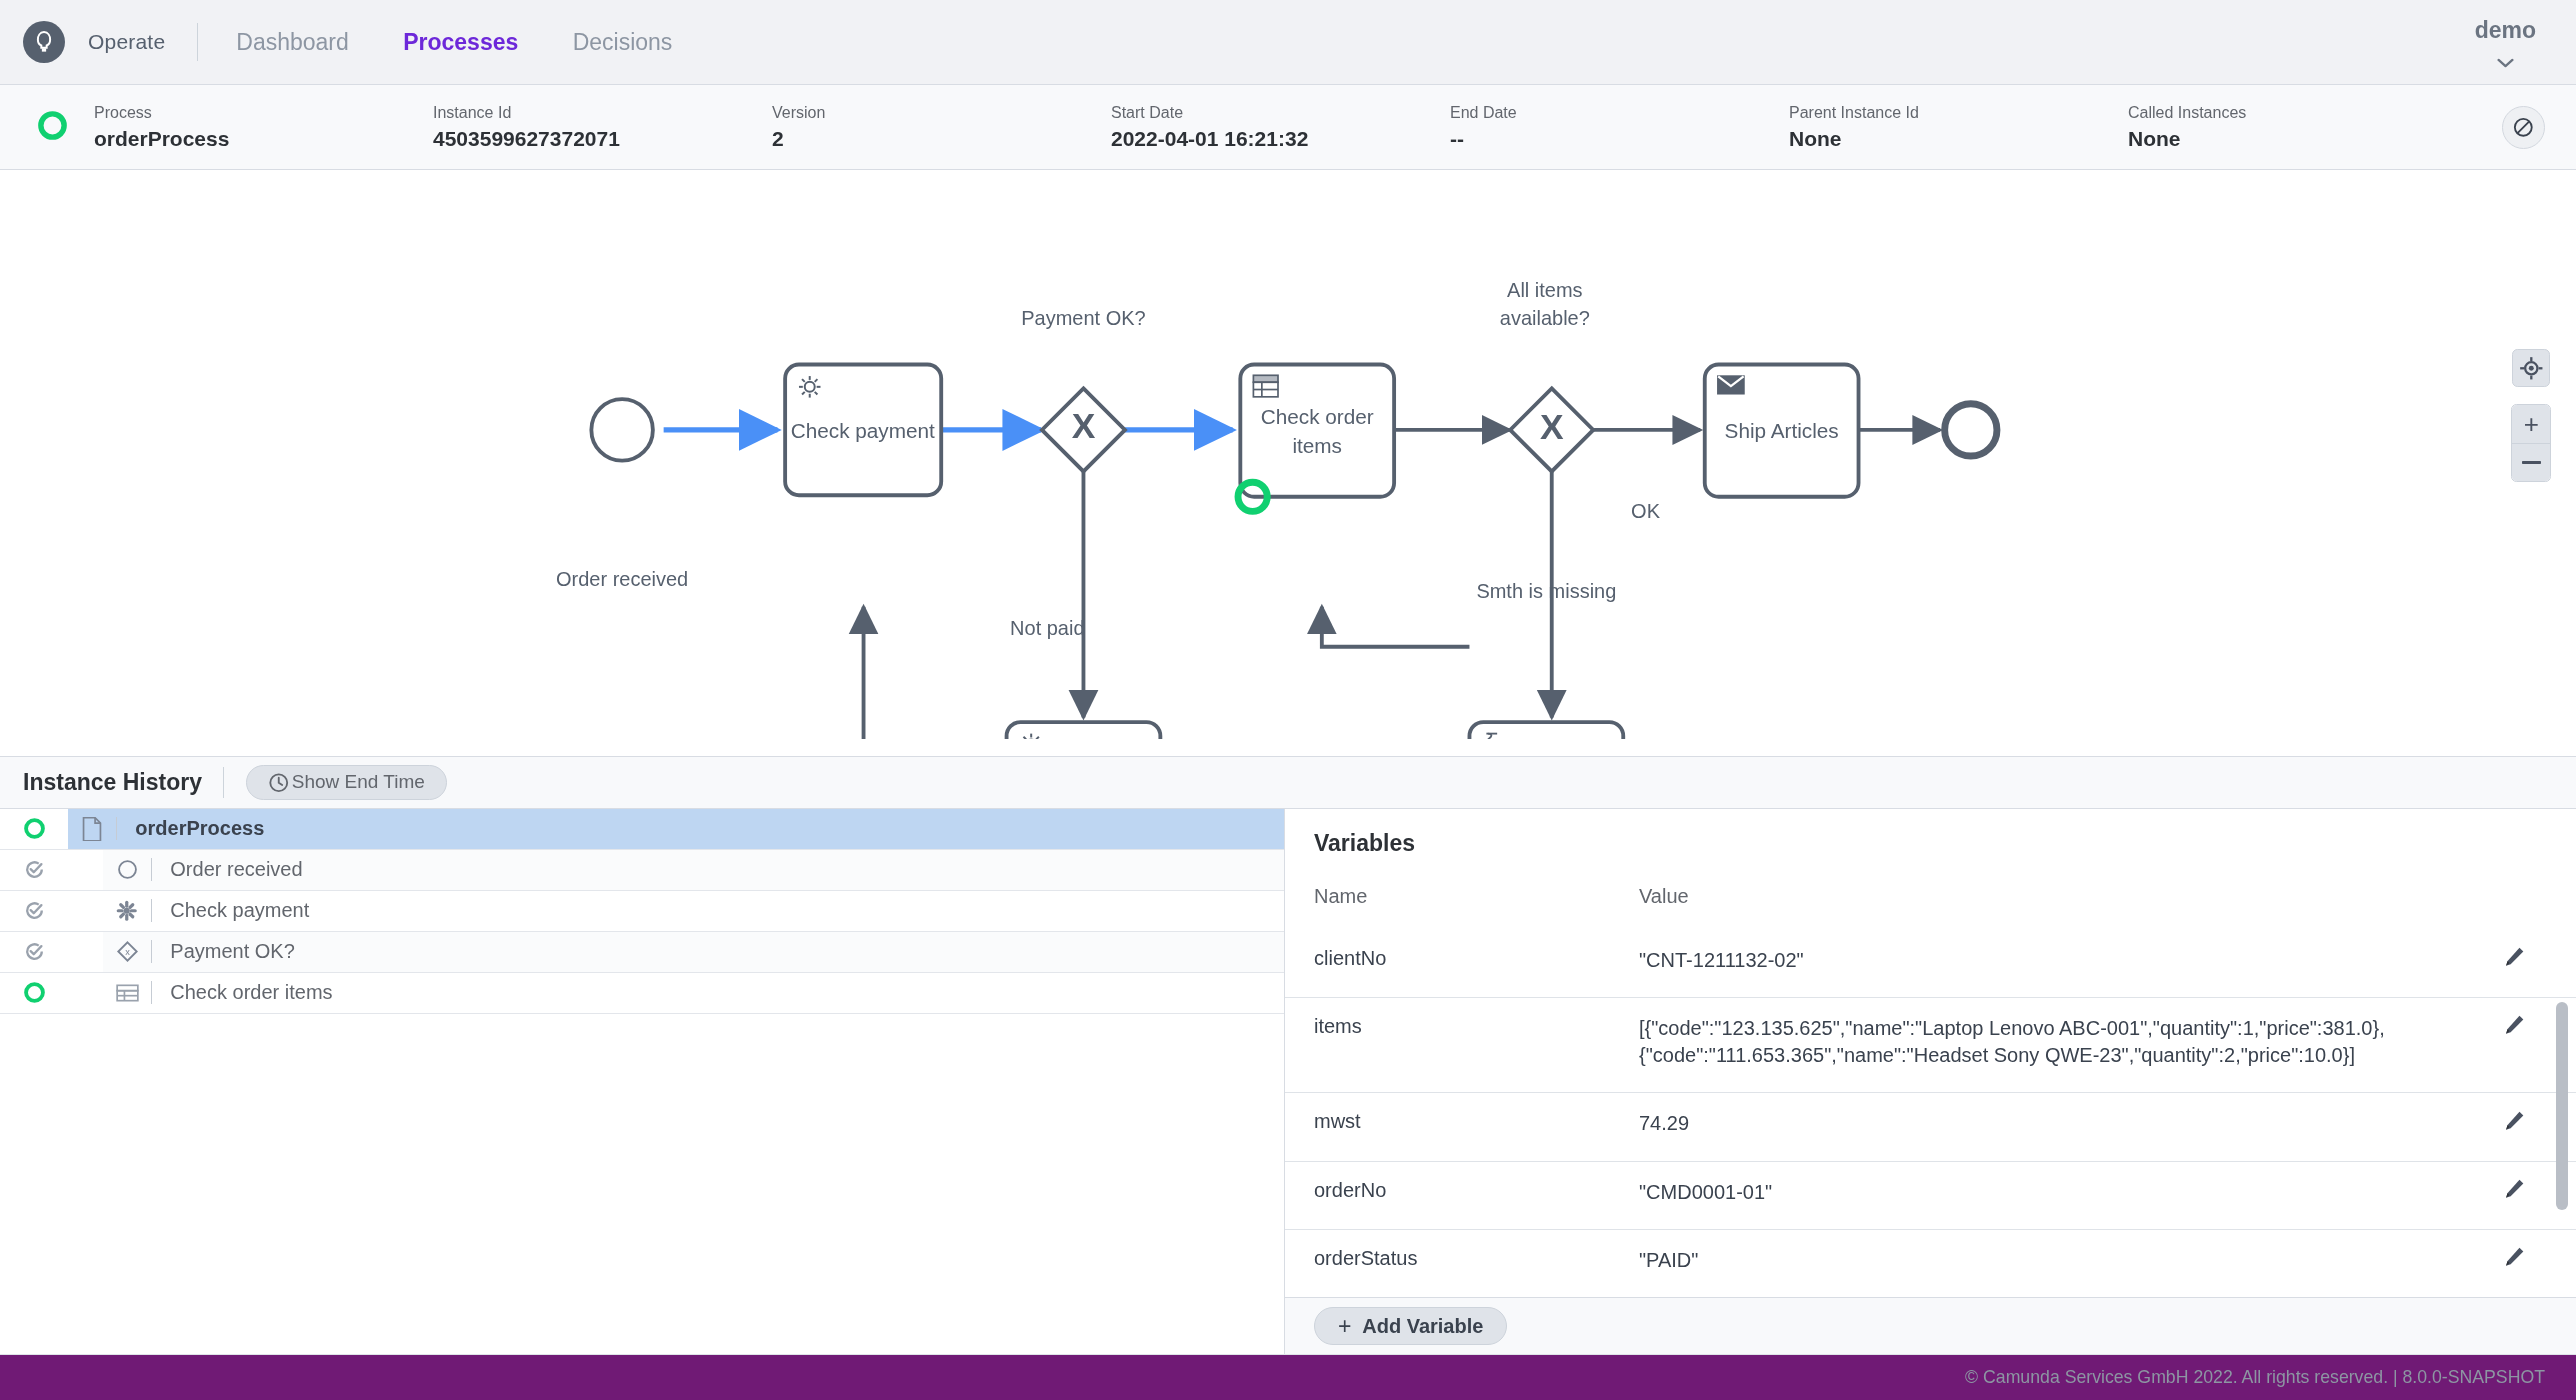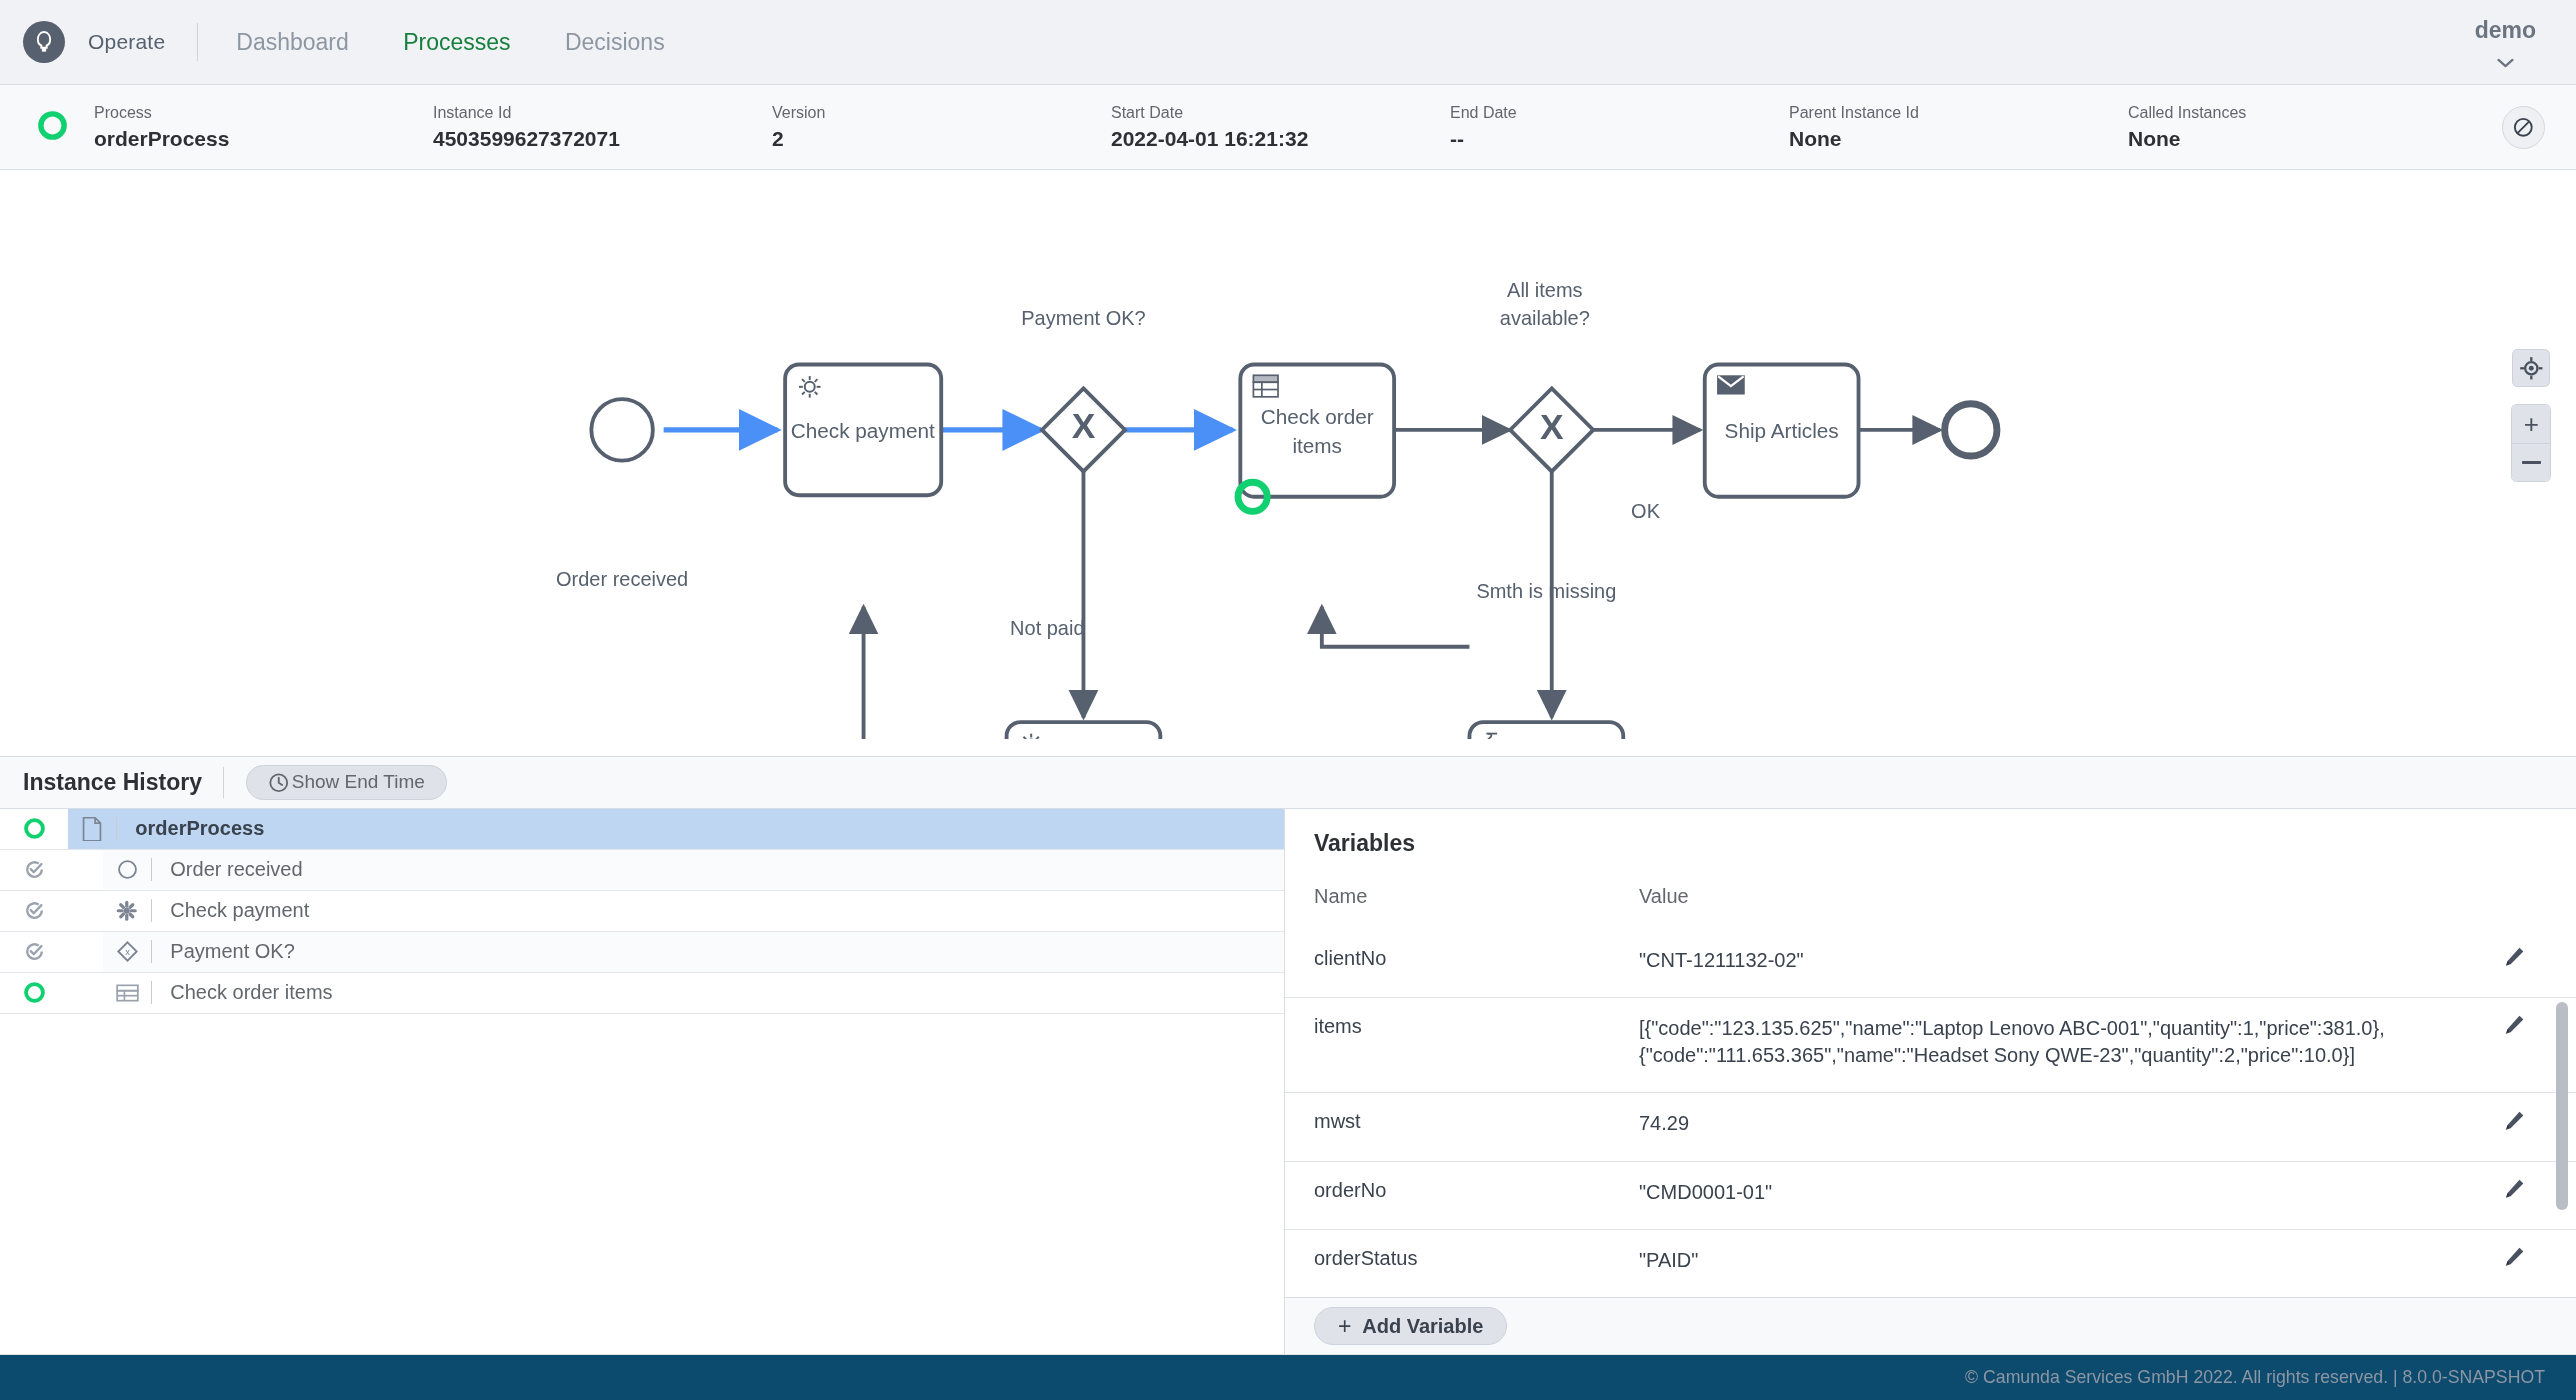--- a/index.html
+++ b/index.html
@@ -22,21 +22,21 @@
   .logo-wrap { display: flex; align-items: center; gap: 23px; }
   .logo {
     width: 42px; height: 42px; border-radius: 50%;
     background: #56606e; display: flex; align-items: center; justify-content: center;
   }
   .logo svg { display: block; }
   .brand { font-size: 21px; color: #56606e; font-weight: 400; letter-spacing: 0.2px; }
   .nav-divider { width: 0.8px; height: 38px; background: #cdd4db; margin: 0 32px; }
   .nav-links { display: flex; align-items: center; gap: 42px; }
   .nav-link { font-size: 23px; color: #8d96a3; padding: 4.6px 6.2px; cursor: pointer; white-space: nowrap; }
-  .nav-link.active { color: #15803d; font-weight: 400; }
+  .nav-link.active { color: #6d28d9; font-weight: 700; }
   .nav-spacer { flex: 1 1 auto; }
   .user-menu { display: flex; align-items: center; gap: 14px; cursor: pointer; flex-direction: column; }
   .user-name { font-size: 23px; color: #6b7481; font-weight: 700; }
   .chev { width: 17px; height: 10px; }
 
   
   .inst-header {
     height: 85px; background: #f8f9fb;
     border-bottom: 0.8px solid #d8dce3;
     display: flex; align-items: center;
@@ -161,21 +161,21 @@
   .add-var-btn .plus { font-size: 23px; color: #3a424e; line-height: 1; }
   .add-var-btn .lbl { font-size: 20px; color: #3a424e; font-weight: 700; }
 
   .vscroll {
     position: absolute; right: 7.7px; top: 145px; width: 12.3px; height: 208px;
     background: #b9bec6; border-radius: 6.2px; cursor: pointer;
   }
 
   
   .footer {
-    flex: 0 0 46px; background: #0c4a6e; border-top: 0.8px solid #dfe3e8;
+    flex: 0 0 46px; background: #701a75; border-top: 0.8px solid #dfe3e8;
     display: flex; align-items: center; justify-content: flex-end;
     padding-right: 31px;
   }
   .footer-text { font-size: 17.7px; color: #8d96a3; }
 </style>
 </head>
 <body>
 
 <div class="app">
 

